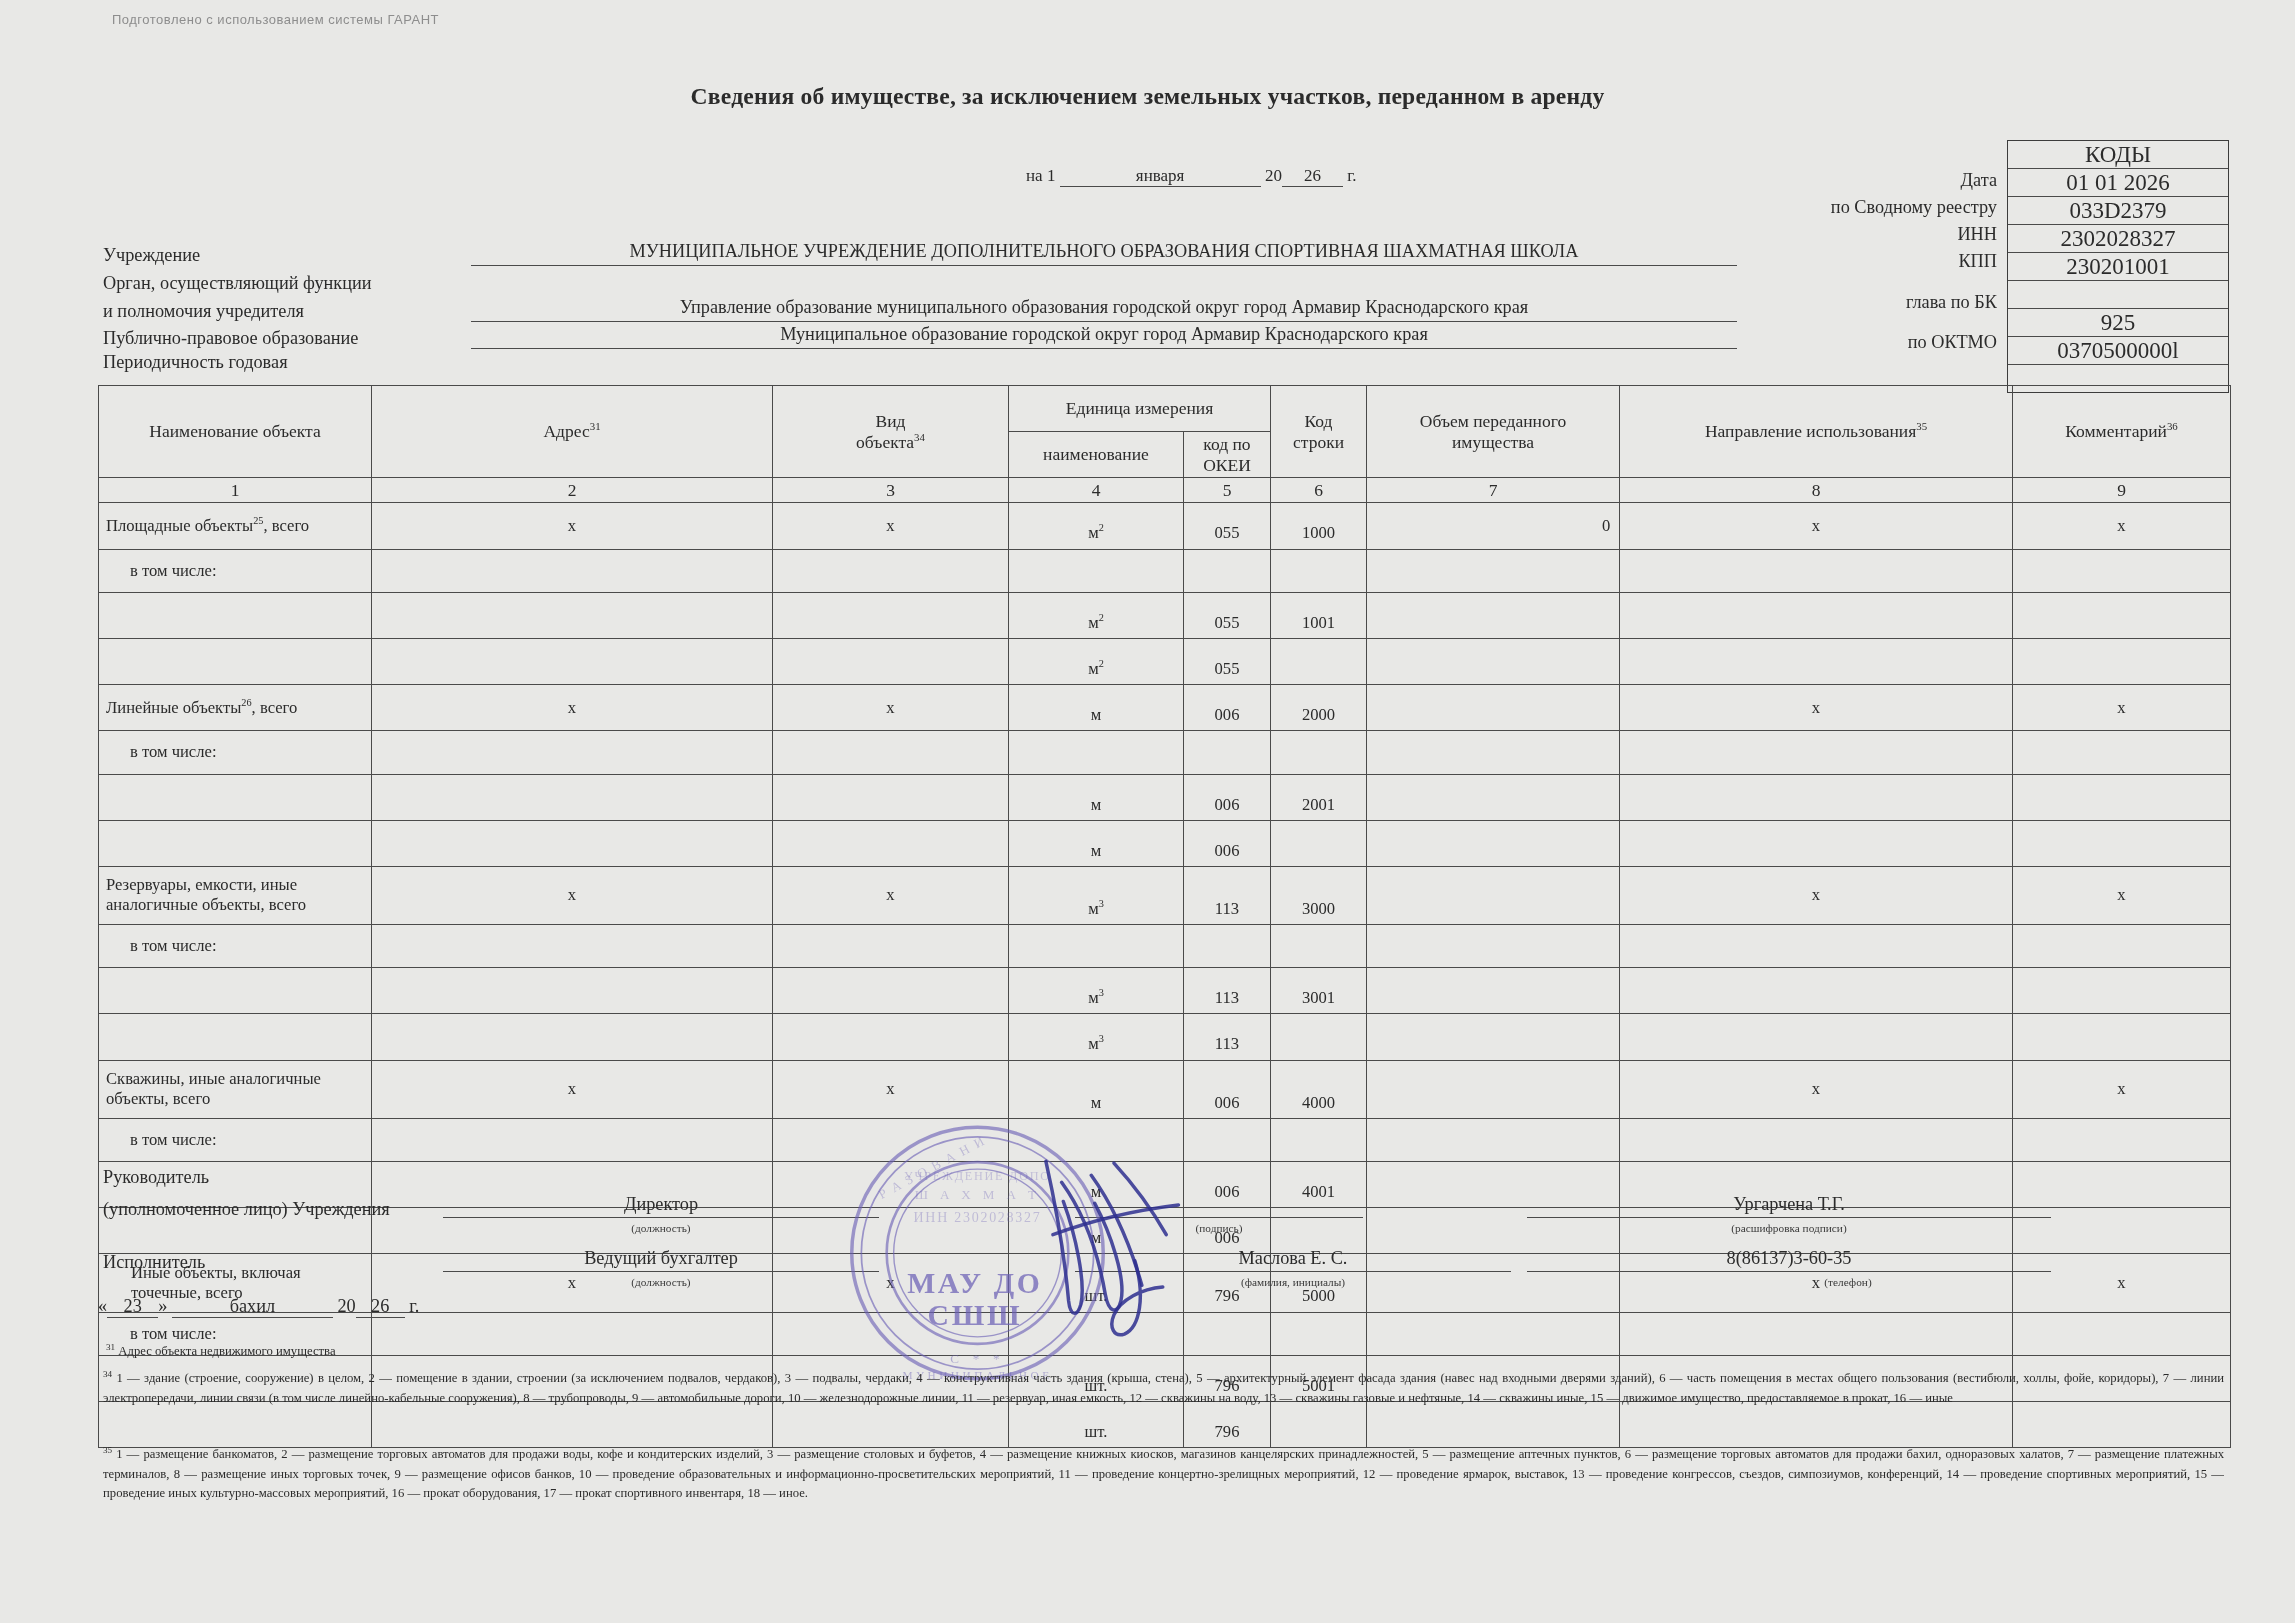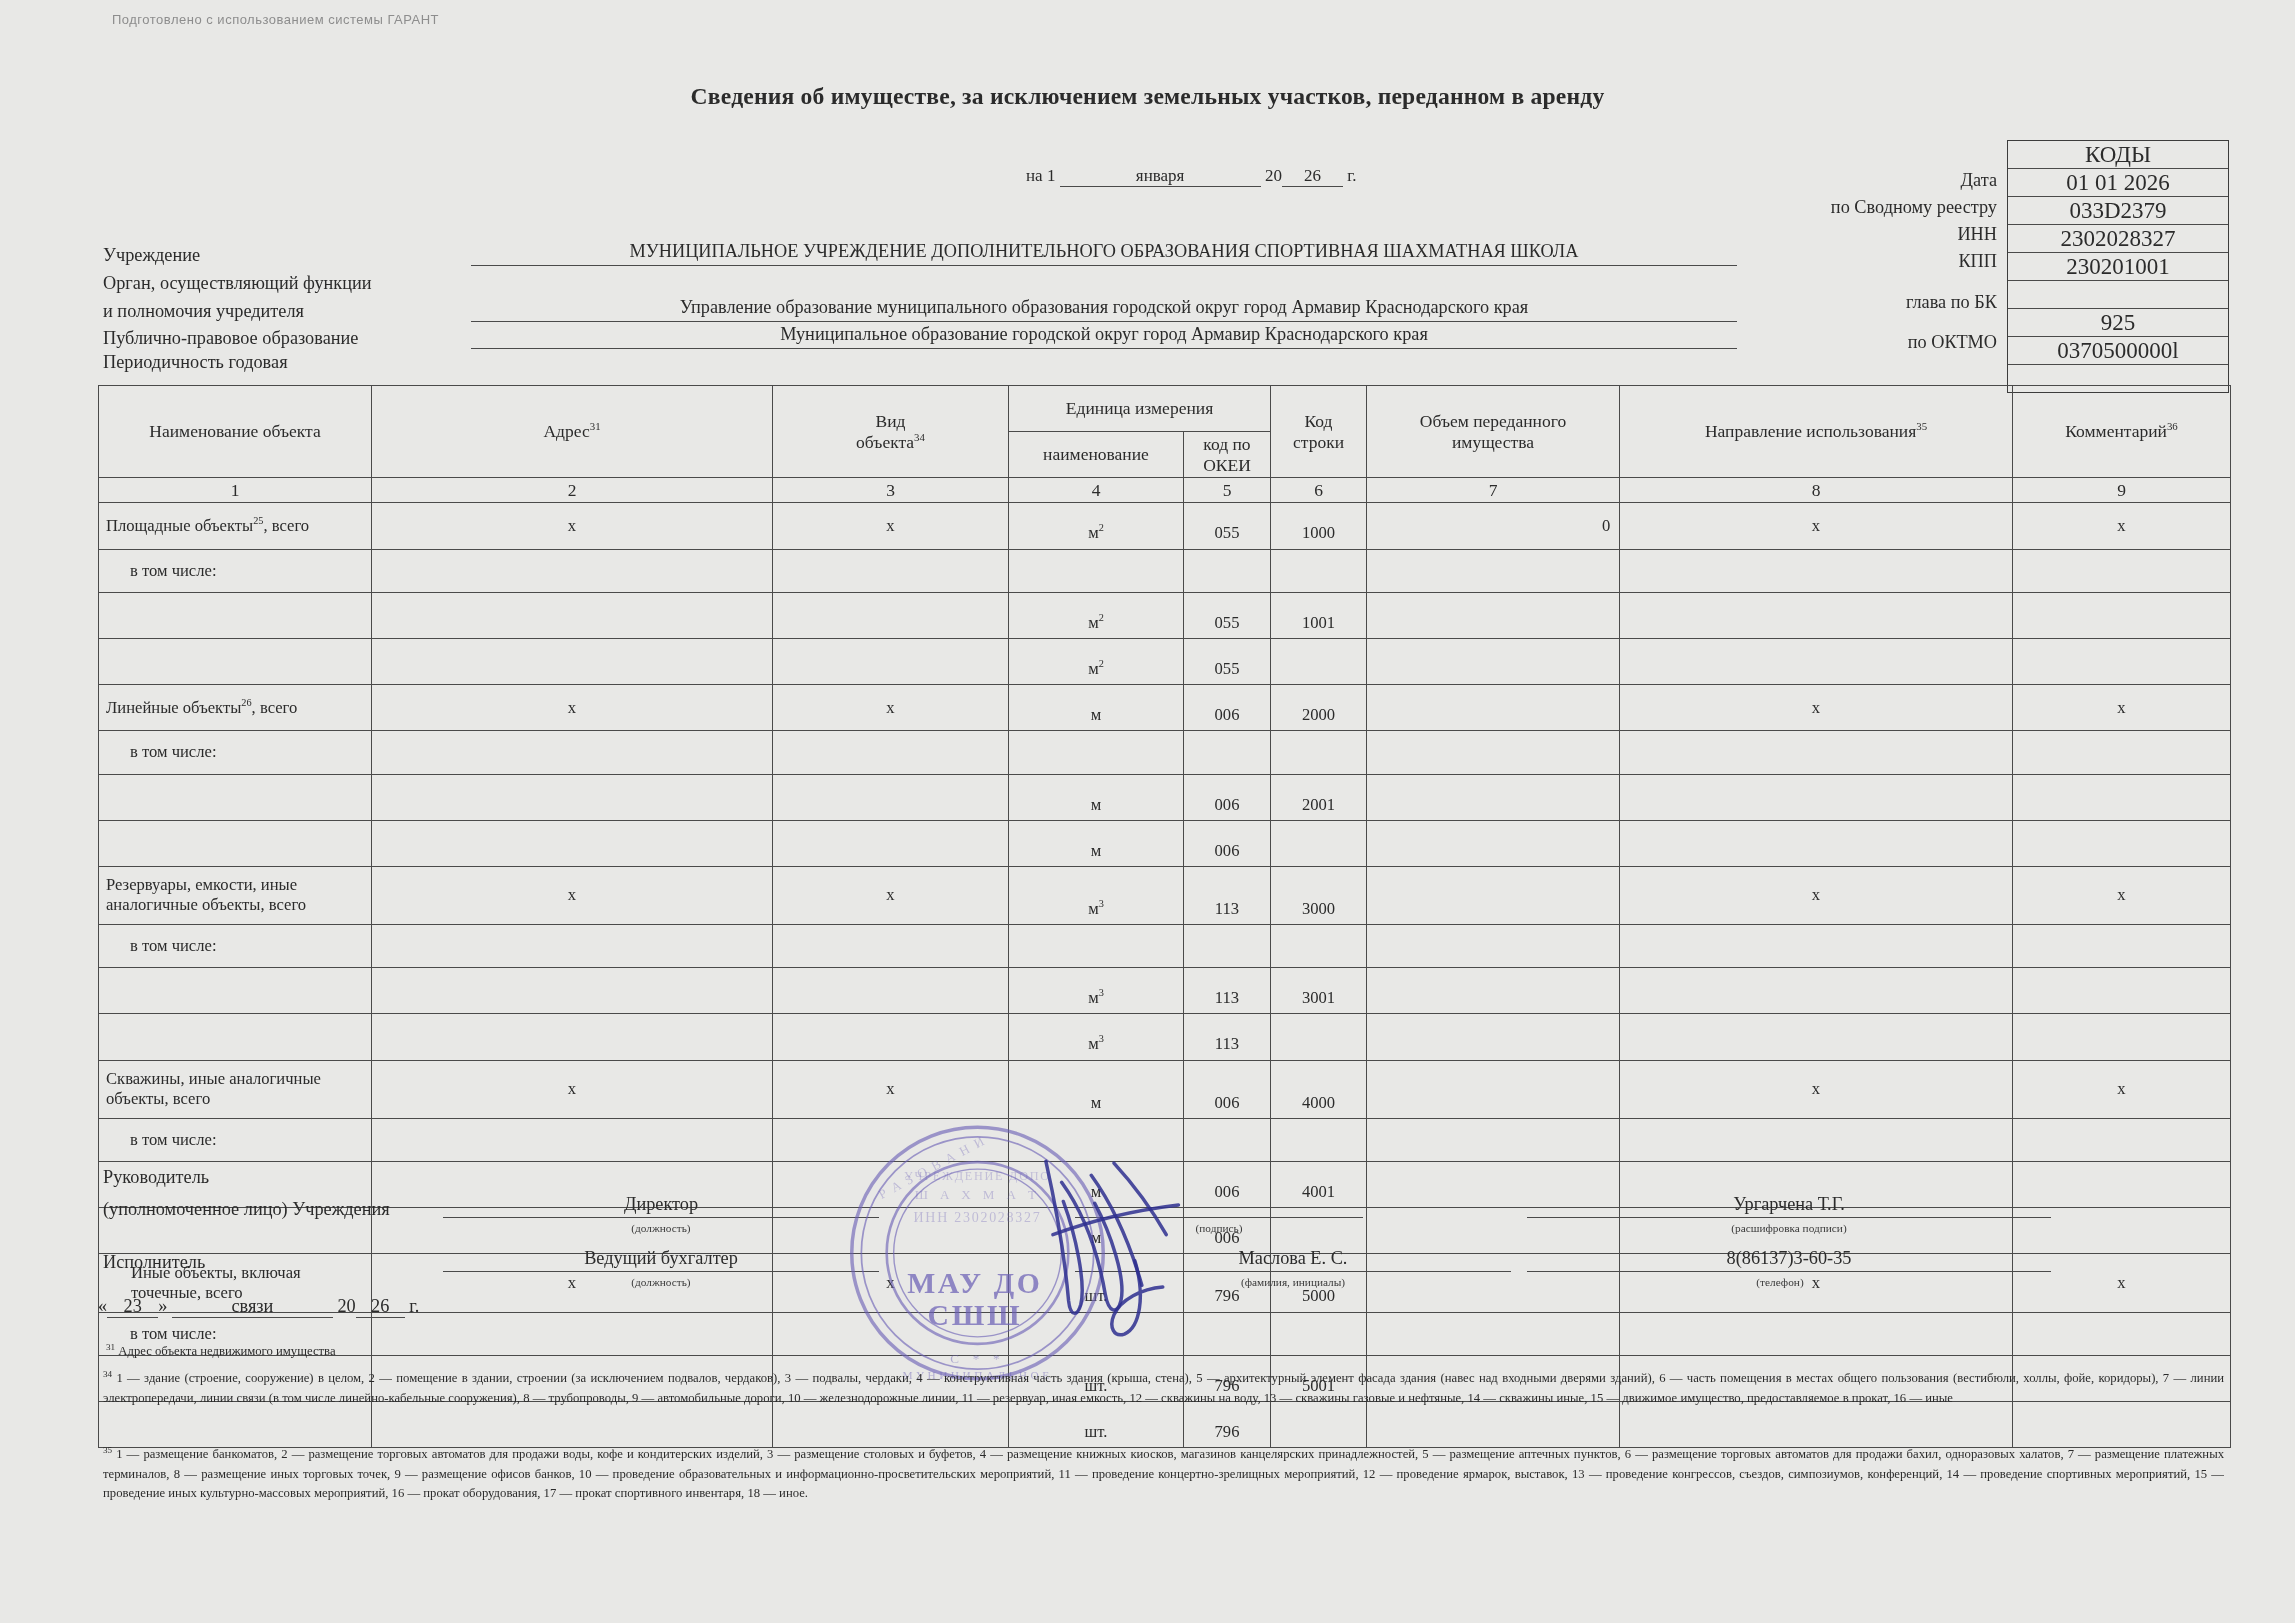--- a/index.html
+++ b/index.html
@@ -428,25 +428,25 @@
   <div class="abs sig-cap" style="left:1075px;top:1220px;width:288px;">(подпись)</div>
   <div class="abs sig-line" style="left:1527px;top:1194px;width:524px;">Ургарчена Т.Г.</div>
   <div class="abs sig-cap" style="left:1527px;top:1220px;width:524px;">(расшифровка подписи)</div>
 
   <div class="abs sig-label" style="left:103px;top:1252px;">Исполнитель</div>
   <div class="abs sig-line" style="left:443px;top:1248px;width:436px;">Ведущий бухгалтер</div>
   <div class="abs sig-cap" style="left:443px;top:1274px;width:436px;">(должность)</div>
   <div class="abs sig-line" style="left:1075px;top:1248px;width:436px;">Маслова Е. С.</div>
   <div class="abs sig-cap" style="left:1075px;top:1274px;width:436px;">(фамилия, инициалы)</div>
   <div class="abs sig-line" style="left:1527px;top:1248px;width:524px;">8(86137)3-60-35</div>
-  <div class="abs sig-cap" style="left:1518px;top:1274px;width:524px;">(телефон)</div>
+  <div class="abs sig-cap" style="left:1586px;top:1274px;width:524px;">(телефон)</div>
 
   <div class="abs nowrap" style="left:98px;top:1296px;font-size:18.3px;">
     «<span style="display:inline-block;width:51px;text-align:center;border-bottom:1.7px solid #4a4a4a;">23</span>»
-    <span style="display:inline-block;width:161px;text-align:center;border-bottom:1.7px solid #4a4a4a;">связи</span>
+    <span style="display:inline-block;width:161px;text-align:center;border-bottom:1.7px solid #4a4a4a;">бахил</span>
     <span>20</span><span style="display:inline-block;width:49px;text-align:center;border-bottom:1.7px solid #4a4a4a;">26</span>
     <span>г.</span>
   </div>
 
   <div id="stamp" class="abs">
     <svg viewBox="0 0 310 300" xmlns="http://www.w3.org/2000/svg">
       <g fill="none" stroke="#6b5fb5" stroke-opacity=".62">
         <circle cx="155" cy="150" r="144" stroke-width="4"></circle>
         <circle cx="155" cy="150" r="133" stroke-width="2"></circle>
         <circle cx="155" cy="150" r="104" stroke-width="3"></circle>

